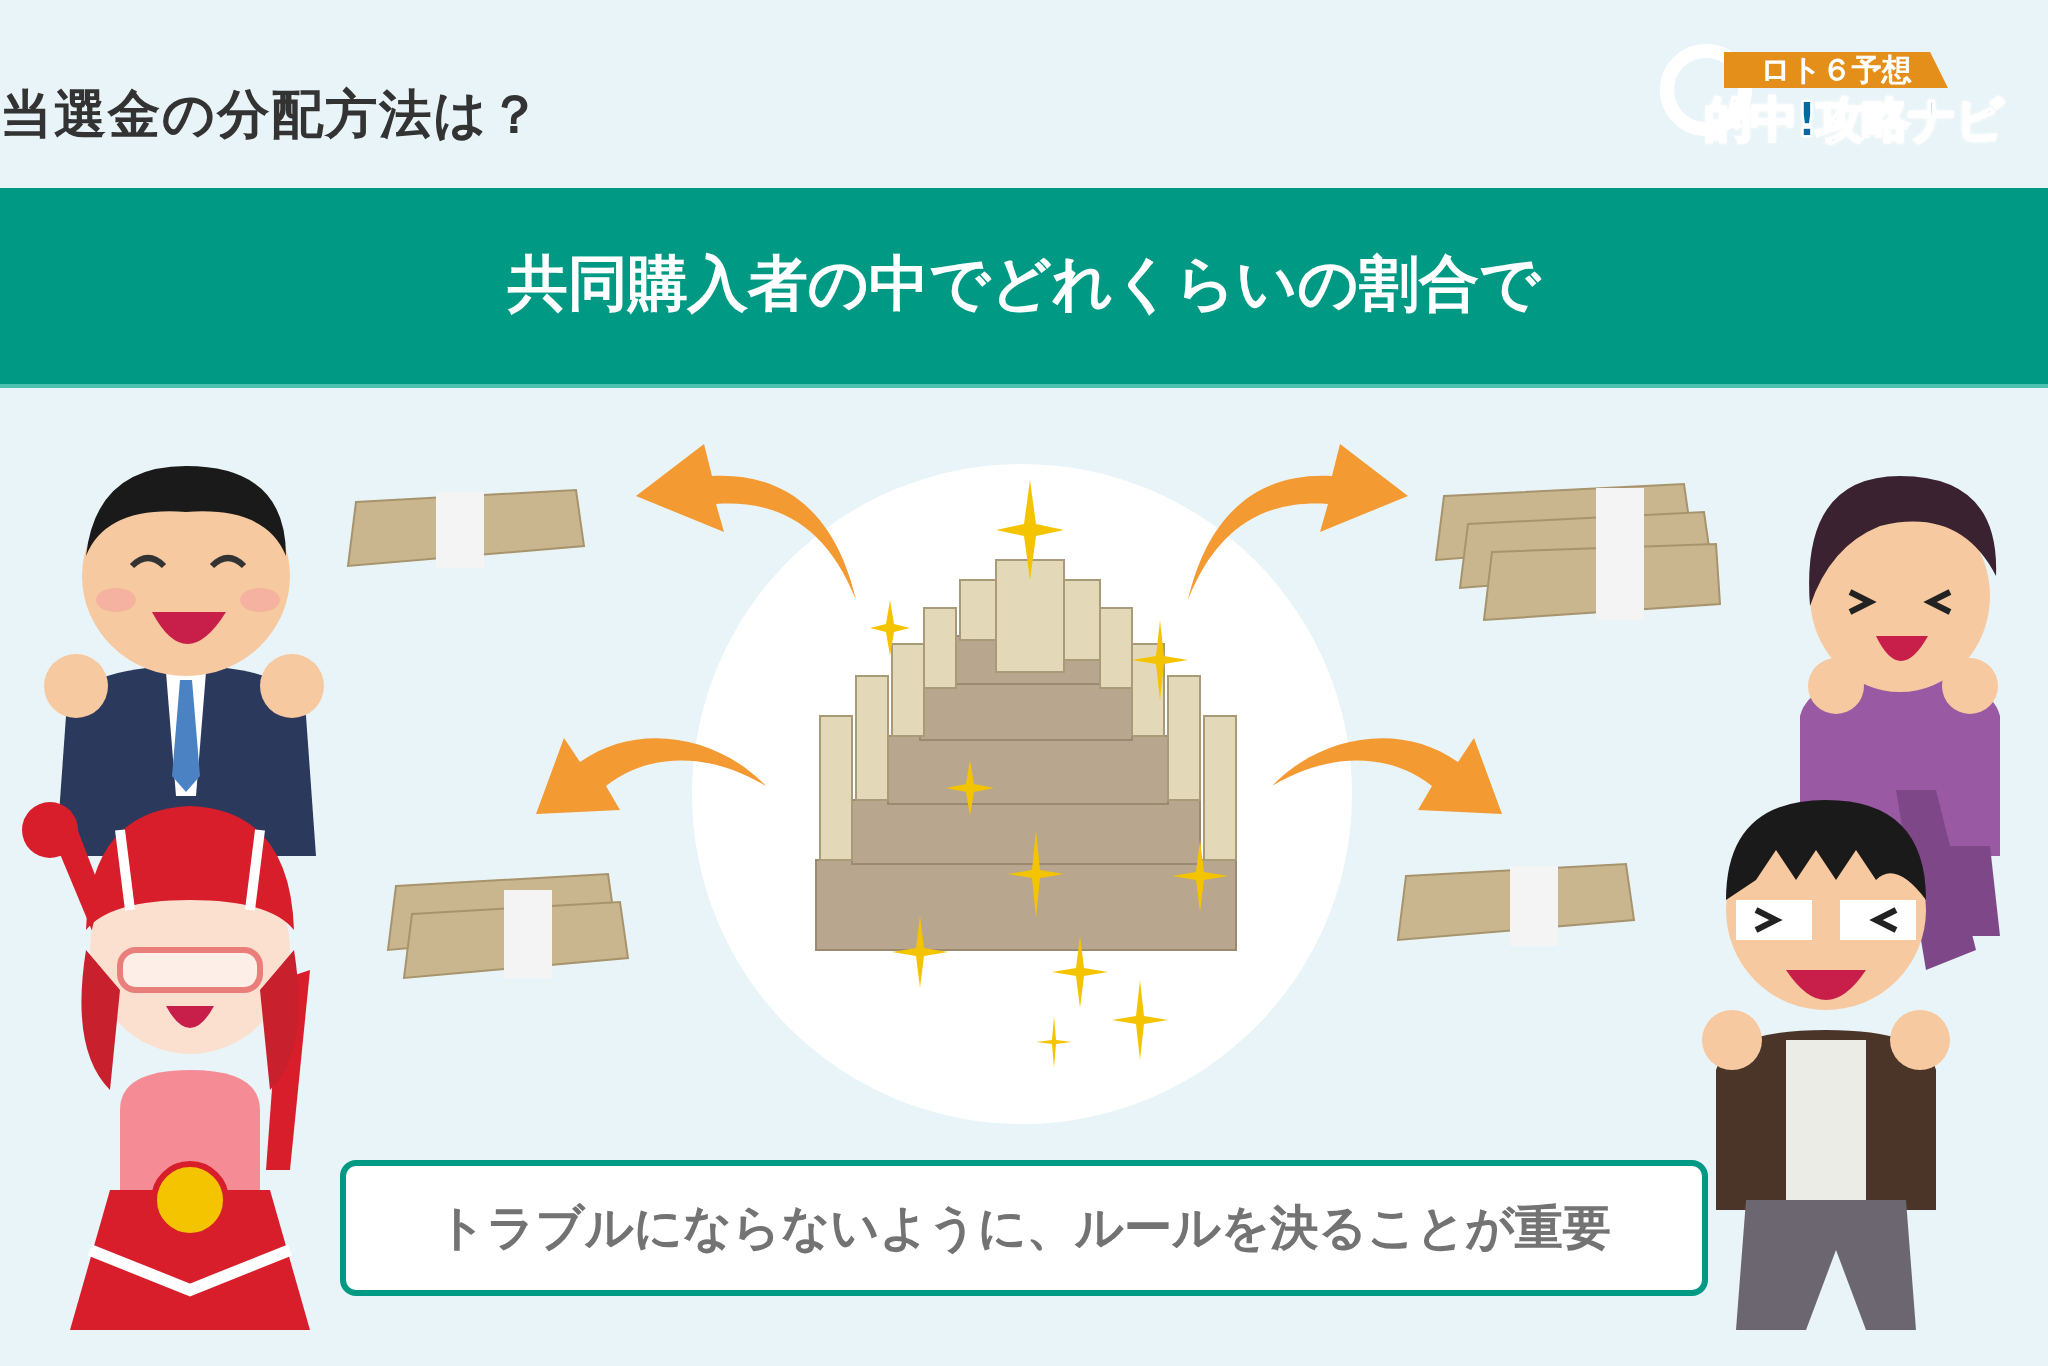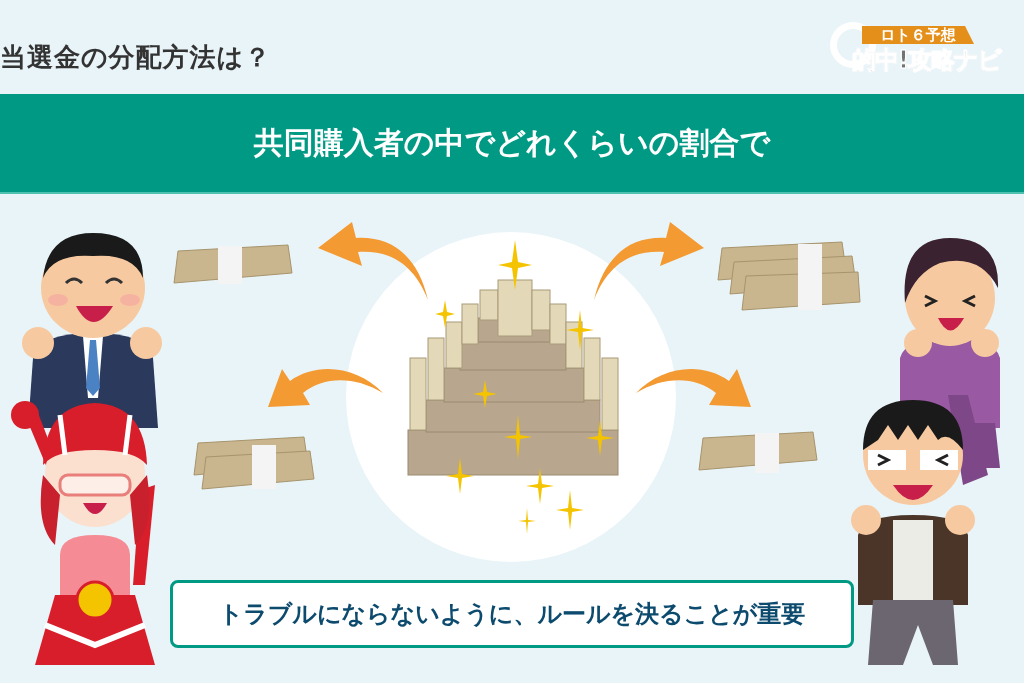--- a/index.html
+++ b/index.html
@@ -2,29 +2,29 @@
 <html><head>
 <meta charset="utf-8">
 <style>
   * { box-sizing: border-box; margin: 0; padding: 0; }
   html, body { width: 1024px; height: 683px; overflow: hidden; }
   body { background: #e9f4f8; font-family: "DejaVu Sans", "Liberation Sans", sans-serif; position: relative; }
   .title { position: absolute; top: 40px; left: 0; width: 1024px; text-align: left; font-size: 26px; font-weight: bold; color: #333; letter-spacing: 1px; }
   .logo { position: absolute; top: 20px; left: 830px; width: 180px; height: 60px; }
   .logo .swirl { position: absolute; left: 0; top: 2px; width: 46px; height: 46px; border: 7px solid #fff; border-radius: 50%; }
   .logo .tag { position: absolute; left: 32px; top: 6px; width: 112px; height: 18px; background: #e48f1a; clip-path: polygon(0 0, 92% 0, 100% 100%, 0 100%); color: #fff; font-size: 15px; font-weight: bold; text-align: center; line-height: 18px; }
-  .logo .name { position: absolute; left: 22px; top: 24px; font-size: 24px; font-weight: bold; color: #737373; -webkit-text-stroke: 1px #fff; text-shadow: 0 0 2px #fff, 0 0 2px #fff; letter-spacing: -1px; }
+  .logo .name { position: absolute; left: 22px; top: 24px; font-size: 24px; font-weight: bold; color: #0369a1; -webkit-text-stroke: 1px #fff; text-shadow: 0 0 2px #fff, 0 0 2px #fff; letter-spacing: -1px; }
   .banner { position: absolute; top: 94px; left: 0; width: 1024px; height: 100px; background: #009a84; border-bottom: 2px solid #4fc1b0; display: flex; flex-direction: column; align-items: center; justify-content: center; }
   .banner div { color: #fff; font-size: 30px; font-weight: bold; line-height: 36px; }
   .circle { position: absolute; left: 346px; top: 232px; width: 330px; height: 330px; background: #fff; border-radius: 50%; }
   .arrow { position: absolute; }
   .money { position: absolute; }
   .person { position: absolute; }
   .callout { position: absolute; left: 170px; top: 580px; width: 684px; height: 68px; background: #fff; border: 3px solid #009a84; border-radius: 8px; display: flex; align-items: center; justify-content: center; }
-  .callout span { color: #0c4a6e; font-size: 24px; font-weight: bold; }
+  .callout span { color: #737373; font-size: 24px; font-weight: bold; }
 </style>
 </head>
 <body>
 
 <div class="title">当選金の分配方法は？</div>
 
 <div class="logo">
   <div class="swirl"></div>
   <div class="tag">ロト６予想</div>
   <div class="name">的中!攻略ナビ</div>

